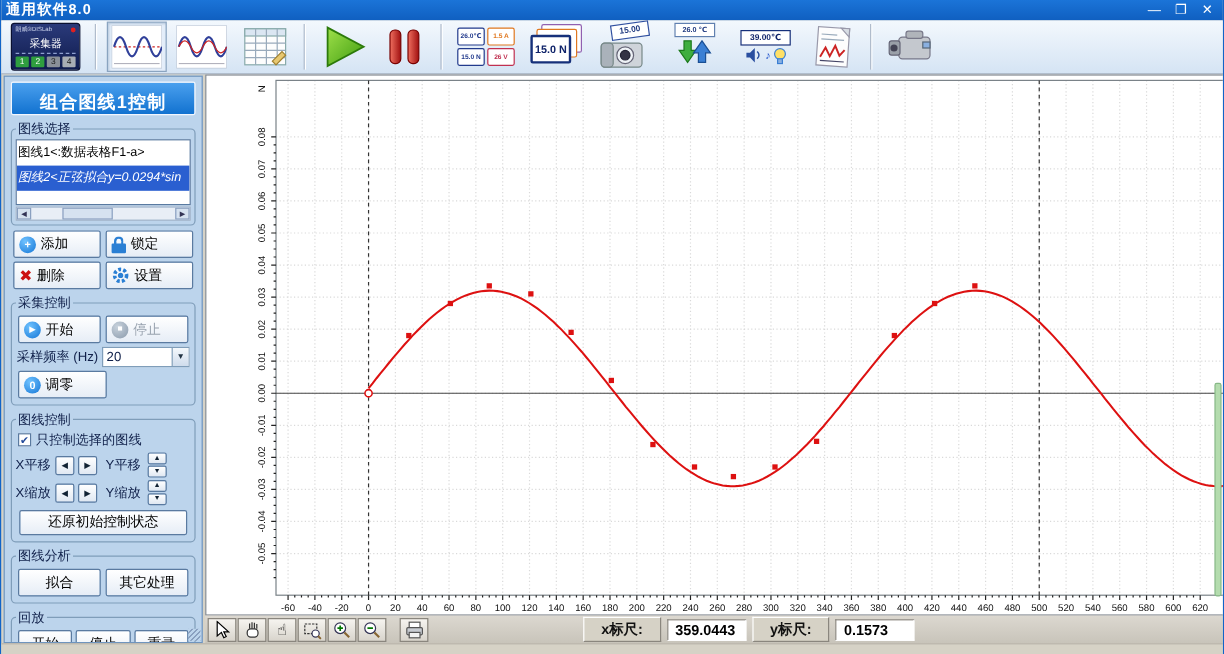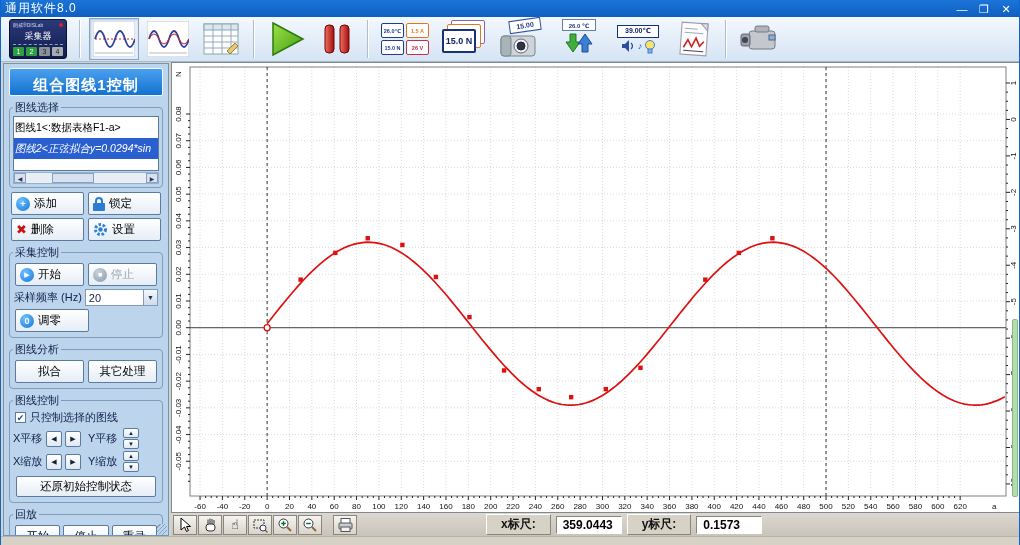--- a/index.html
+++ b/index.html
@@ -2,21 +2,21 @@
 <html><head>
 <meta charset="utf-8">
 <style>
   html,body{margin:0;padding:0;background:#9aa0a8;}
   *{box-sizing:border-box;font-family:"Liberation Sans","DejaVu Sans",sans-serif;}
   .window{position:relative;width:1020px;height:545px;background:#d6d2c6;overflow:hidden;
           border-left:1px solid #1164c8;border-right:1px solid #1164c8;}
   
   .titlebar{position:absolute;left:0;top:0;width:1020px;height:17px;background:linear-gradient(#1b74d8,#0f5fc0);
             color:#fff;font-size:12px;display:flex;align-items:center;padding:0 4px;}
-  .titlebar .title{flex:1;font-weight:normal;letter-spacing:1px;}
+  .titlebar .title{flex:1;font-weight:bold;letter-spacing:1px;}
   .win-btns{display:flex;gap:8px;align-items:center;padding-right:4px;}
   .win-btn{color:#fff;font-size:11px;width:14px;text-align:center;cursor:default;line-height:14px;}
   
   .toolbar{position:absolute;left:0;top:17px;width:1020px;height:45px;background:linear-gradient(#f3f8fd,#d5e4f4);
            border-bottom:1px solid #a9b9cc;display:flex;align-items:center;padding:1px 4px;gap:4px;}
   .sep{width:2px;height:38px;border-left:1px solid #b0bccc;border-right:1px solid #ffffff;margin:0 4px;}
   .tb{height:42px;display:flex;align-items:center;justify-content:center;padding:1px 3px;border:1px solid transparent;}
   .tb.pressed{border:1px solid #8aa4c0;background:#e4eefa;box-shadow:inset 1px 1px 2px #b6c8dc;}
   .collector{width:58px;height:40px;background:linear-gradient(#2a3a7a,#101c4e);border-radius:3px;position:relative;
              display:flex;flex-direction:column;justify-content:space-between;padding:2px 3px;border:1px solid #0a1030;}
@@ -92,21 +92,21 @@
   .spin .abtn{width:16px;height:10px;font-size:6px;}
   .wide-btn{display:block;width:140px;margin:4px auto 2px auto;height:21px;background:linear-gradient(#ffffff,#e6edf6);
             border:1px solid #5a7aa0;border-radius:2px;font-size:11.5px;color:#000;text-align:center;line-height:19px;}
   .two-btn{display:flex;gap:4px;margin:2px 2px;}
   .two-btn .pbtn{flex:1;}
   .three-btn{display:flex;gap:3px;margin:2px 2px;}
   .three-btn .pbtn{flex:1;}
   .grip{position:absolute;right:1px;bottom:1px;width:10px;height:10px;
         background:repeating-linear-gradient(135deg,#bcd4ec 0 2px,#8aa0c0 2px 3px);}
   
-  .chart-wrap{position:absolute;left:170px;top:62px;width:850px;height:451px;background:#fff;border:1px solid #808890;}
+  .chart-wrap{position:absolute;left:170px;top:62px;width:850px;height:451px;background:#fff;border:1px solid #808890;padding-left:40px;}
   .green-strip{position:absolute;right:2px;top:256px;width:6px;height:178px;background:#b4dcae;border:1px solid #86b886;border-radius:2px;}
   
   .chart-toolbar{position:absolute;left:170px;top:513px;width:850px;height:23px;background:linear-gradient(#dcd8d0,#c8c4ba);
                  display:flex;align-items:center;padding:1px 2px;}
   .ct-btn{width:24px;height:20px;background:linear-gradient(#f6f4f0,#d8d4cc);border:1px solid #8a867e;margin-right:1px;
           display:flex;align-items:center;justify-content:center;}
   .ct-btn.gap{margin-left:10px;}
   .ruler-group{display:flex;align-items:center;gap:5px;margin-left:128px;}
   .chip{font-size:12px;font-weight:bold;color:#111;background:#d6d2c6;border:1px solid;border-color:#fff #8a867e #8a867e #fff;
         padding:1px 14px;}
@@ -348,32 +348,20 @@
       <div class="two-btn">
         <div class="pbtn" style="flex:1">
           <span class="ic-circle">0</span>
           <span>调零</span>
         </div>
         <div style="flex:1"></div>
       </div>
     </fieldset>
 
     <fieldset class="gb">
-      <legend>图线分析</legend>
-      <div class="two-btn">
-        <div class="pbtn center">
-            <span>拟合</span>
-          </div>
-        <div class="pbtn center">
-            <span>其它处理</span>
-          </div>
-      </div>
-    </fieldset>
-
-    <fieldset class="gb">
       <legend>图线控制</legend>
       <div class="cb-row">
         <span class="cb">✔</span>
         <span>只控制选择的图线</span>
       </div>
       <div class="ctl-row">
         <span class="lab">X平移</span>
         <span class="abtn">◀</span>
         <span class="abtn">▶</span>
         <span class="lab" style="margin-left:4px">Y平移</span>
@@ -386,20 +374,32 @@
         <span class="lab">X缩放</span>
         <span class="abtn">◀</span>
         <span class="abtn">▶</span>
         <span class="lab" style="margin-left:4px">Y缩放</span>
         <span class="spin">
           <span class="abtn">▲</span>
           <span class="abtn">▼</span>
         </span>
       </div>
       <div class="wide-btn">还原初始控制状态</div>
+    </fieldset>
+
+    <fieldset class="gb">
+      <legend>图线分析</legend>
+      <div class="two-btn">
+        <div class="pbtn center">
+            <span>拟合</span>
+          </div>
+        <div class="pbtn center">
+            <span>其它处理</span>
+          </div>
+      </div>
     </fieldset>
 
     <fieldset class="gb">
       <legend>回放</legend>
       <div class="three-btn">
         <div class="pbtn center">
             <span>开始</span>
           </div>
         <div class="pbtn center">
             <span>停止</span>

